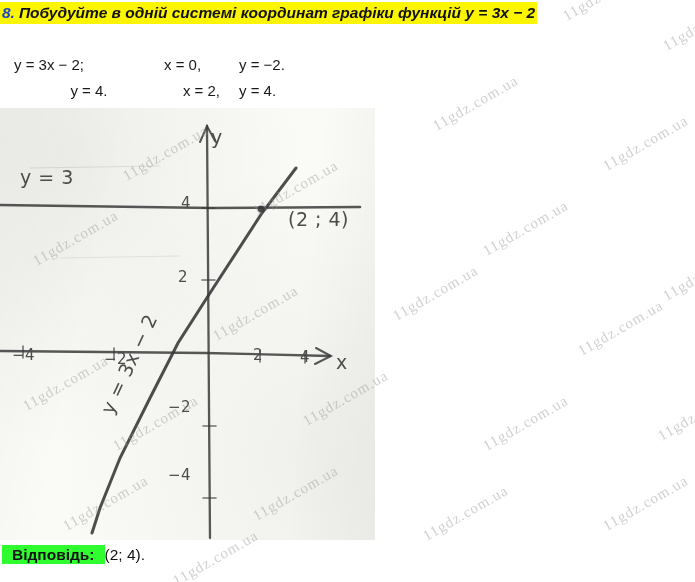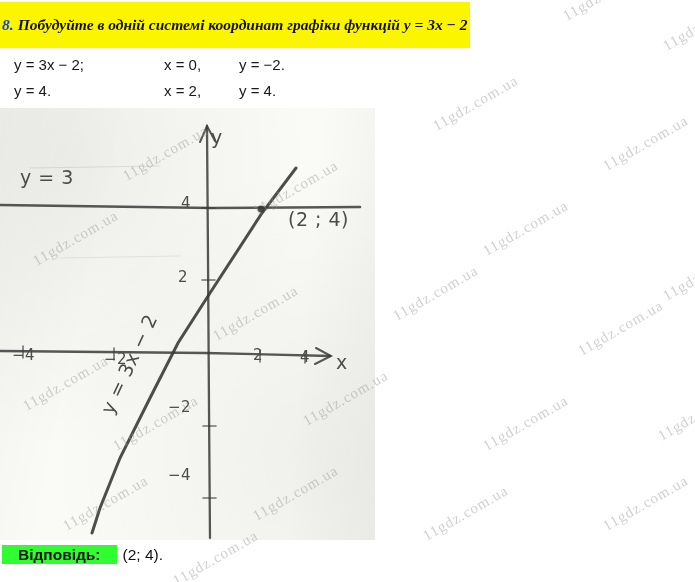--- a/index.html
+++ b/index.html
@@ -24,22 +24,21 @@
   .task-line {
     position: absolute;
     left: 0;
     font-style: italic;
     font-weight: bold;
     font-size: 15.5px;
     color: #111111;
     white-space: nowrap;
     background: #fcf500;
     line-height: 22px;
-    padding: 12px 2px;
-    font-family: Liberation Serif, serif;
+    padding: 0 2px;
   }
   #task-line-1 { top: 2px; }
   #task-line-2 { top: 26px; }
   .task-num {
     color: #1b44c8;
     font-weight: bold;
     font-style: italic;
     margin-right: 4px;
   }
 
@@ -47,21 +46,21 @@
   .sol-row {
     position: absolute;
     left: 14px;
     font-size: 15px;
     color: #1a1a1a;
     font-style: normal;
     font-weight: normal;
     white-space: nowrap;
   }
   #sol-row-1 { top: 56px; }
-  #sol-row-2 { top: 82px; }
+  #sol-row-2 { top: 82px; text-align: center; }
   .sol-col-1 { display: inline-block; width: 150px; }
   .sol-col-2 { display: inline-block; width: 75px; }
   .sol-col-3 { display: inline-block; }
 
   
   .graph-photo {
     position: absolute;
     left: 0;
     top: 108px;
     width: 375px;
@@ -99,25 +98,25 @@
     position: absolute;
     left: 2px;
     top: 546px;
     font-size: 15.5px;
     white-space: nowrap;
   }
   .answer-label {
     background: #2ffd2f;
     font-weight: bold;
     color: #111111;
-    padding: 1px 16px;
+    padding: 1px 10px;
   }
   .answer-value {
     color: #111111;
-    margin-left: 6px;
+    margin-left: 0;
   }
 
   
   .wm {
     position: absolute;
     font-family: "Liberation Serif", serif;
     font-size: 15px;
     color: rgba(150, 150, 150, 0.45);
     transform: rotate(-30deg);
     transform-origin: left top;

